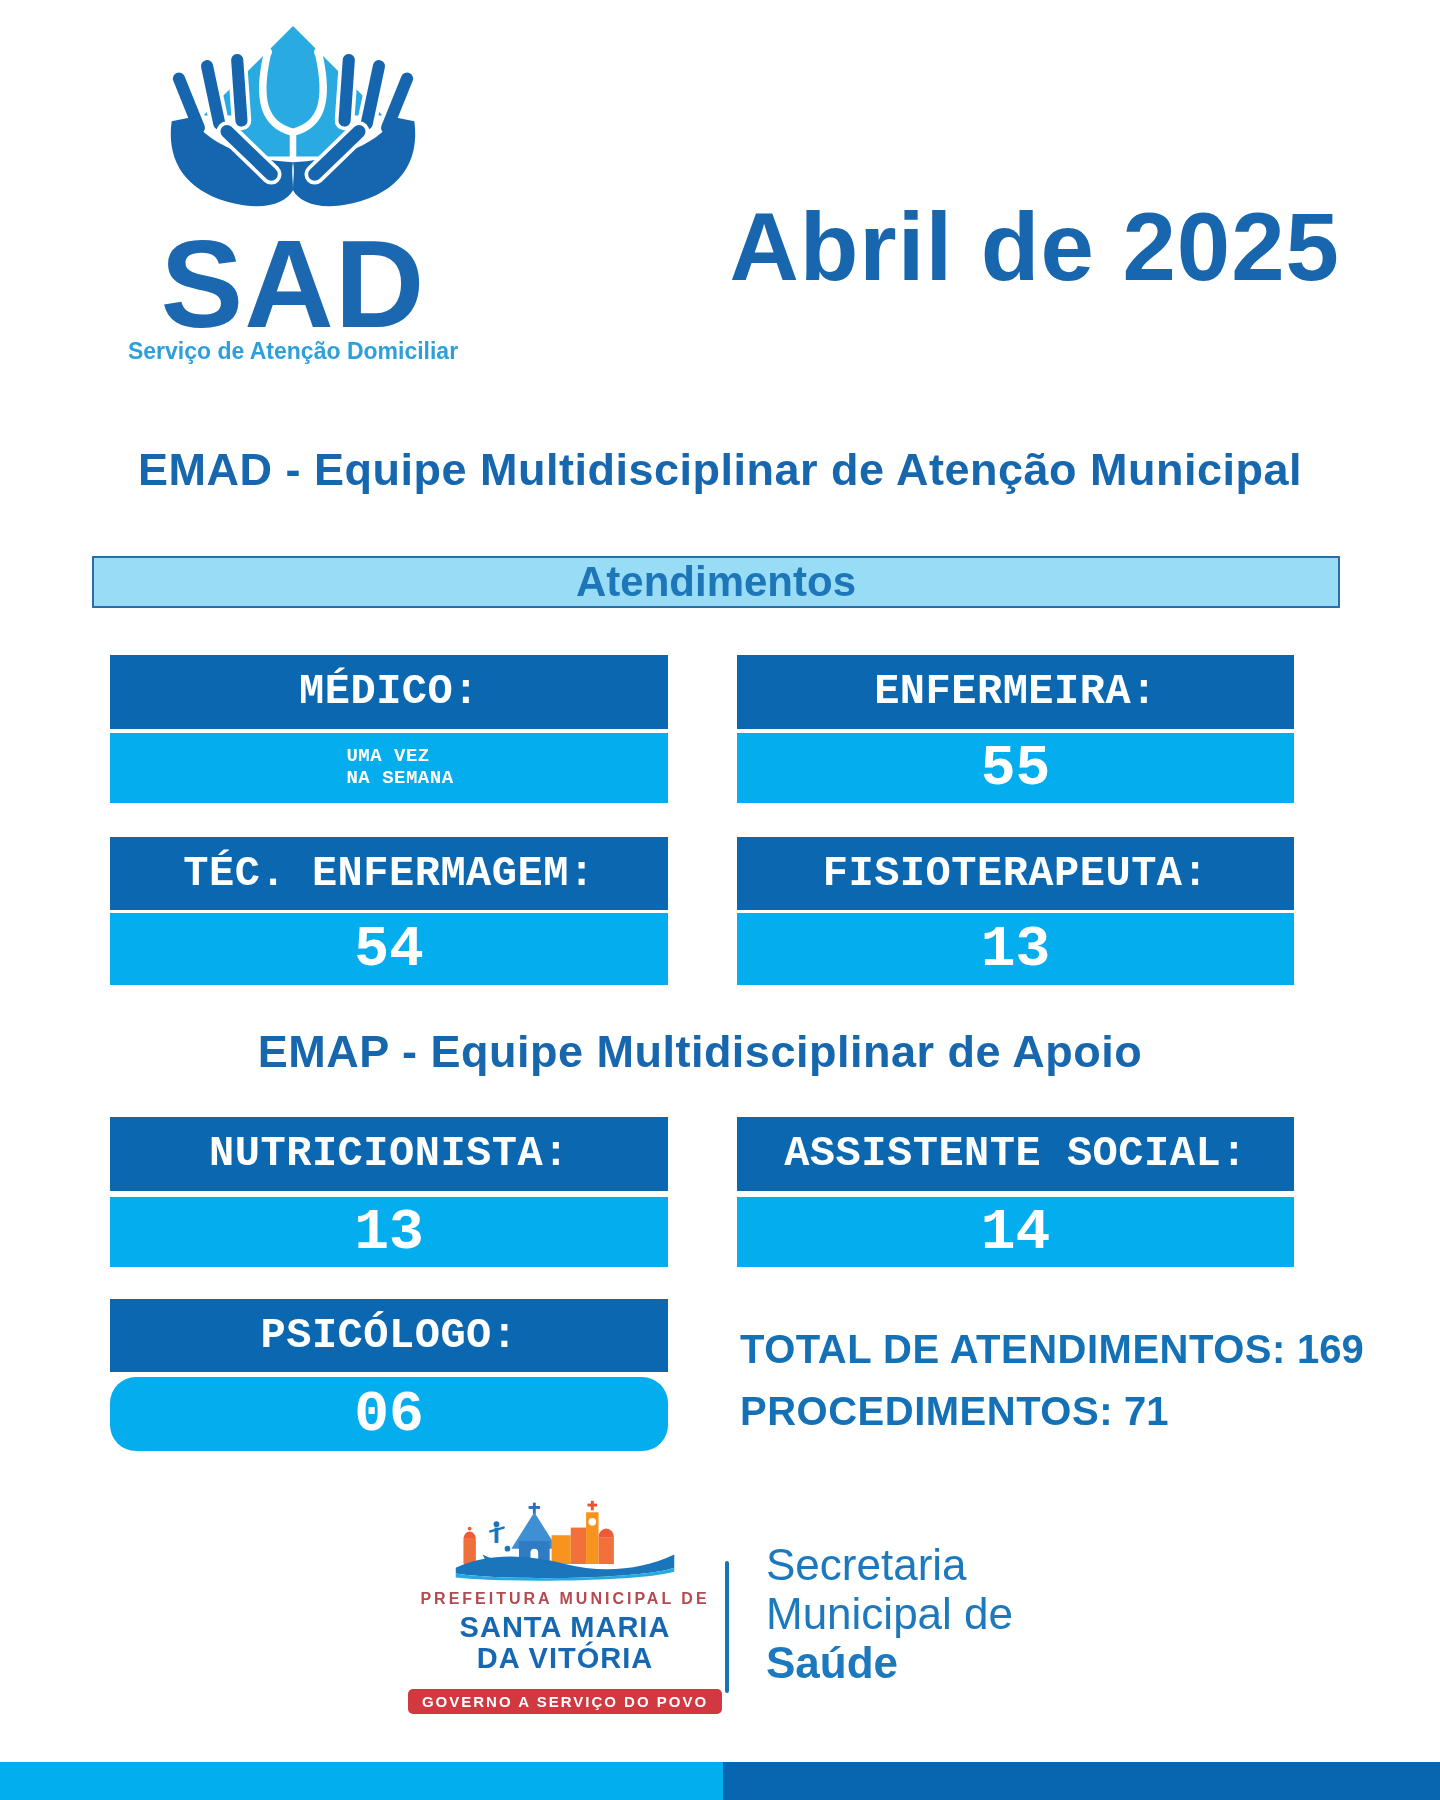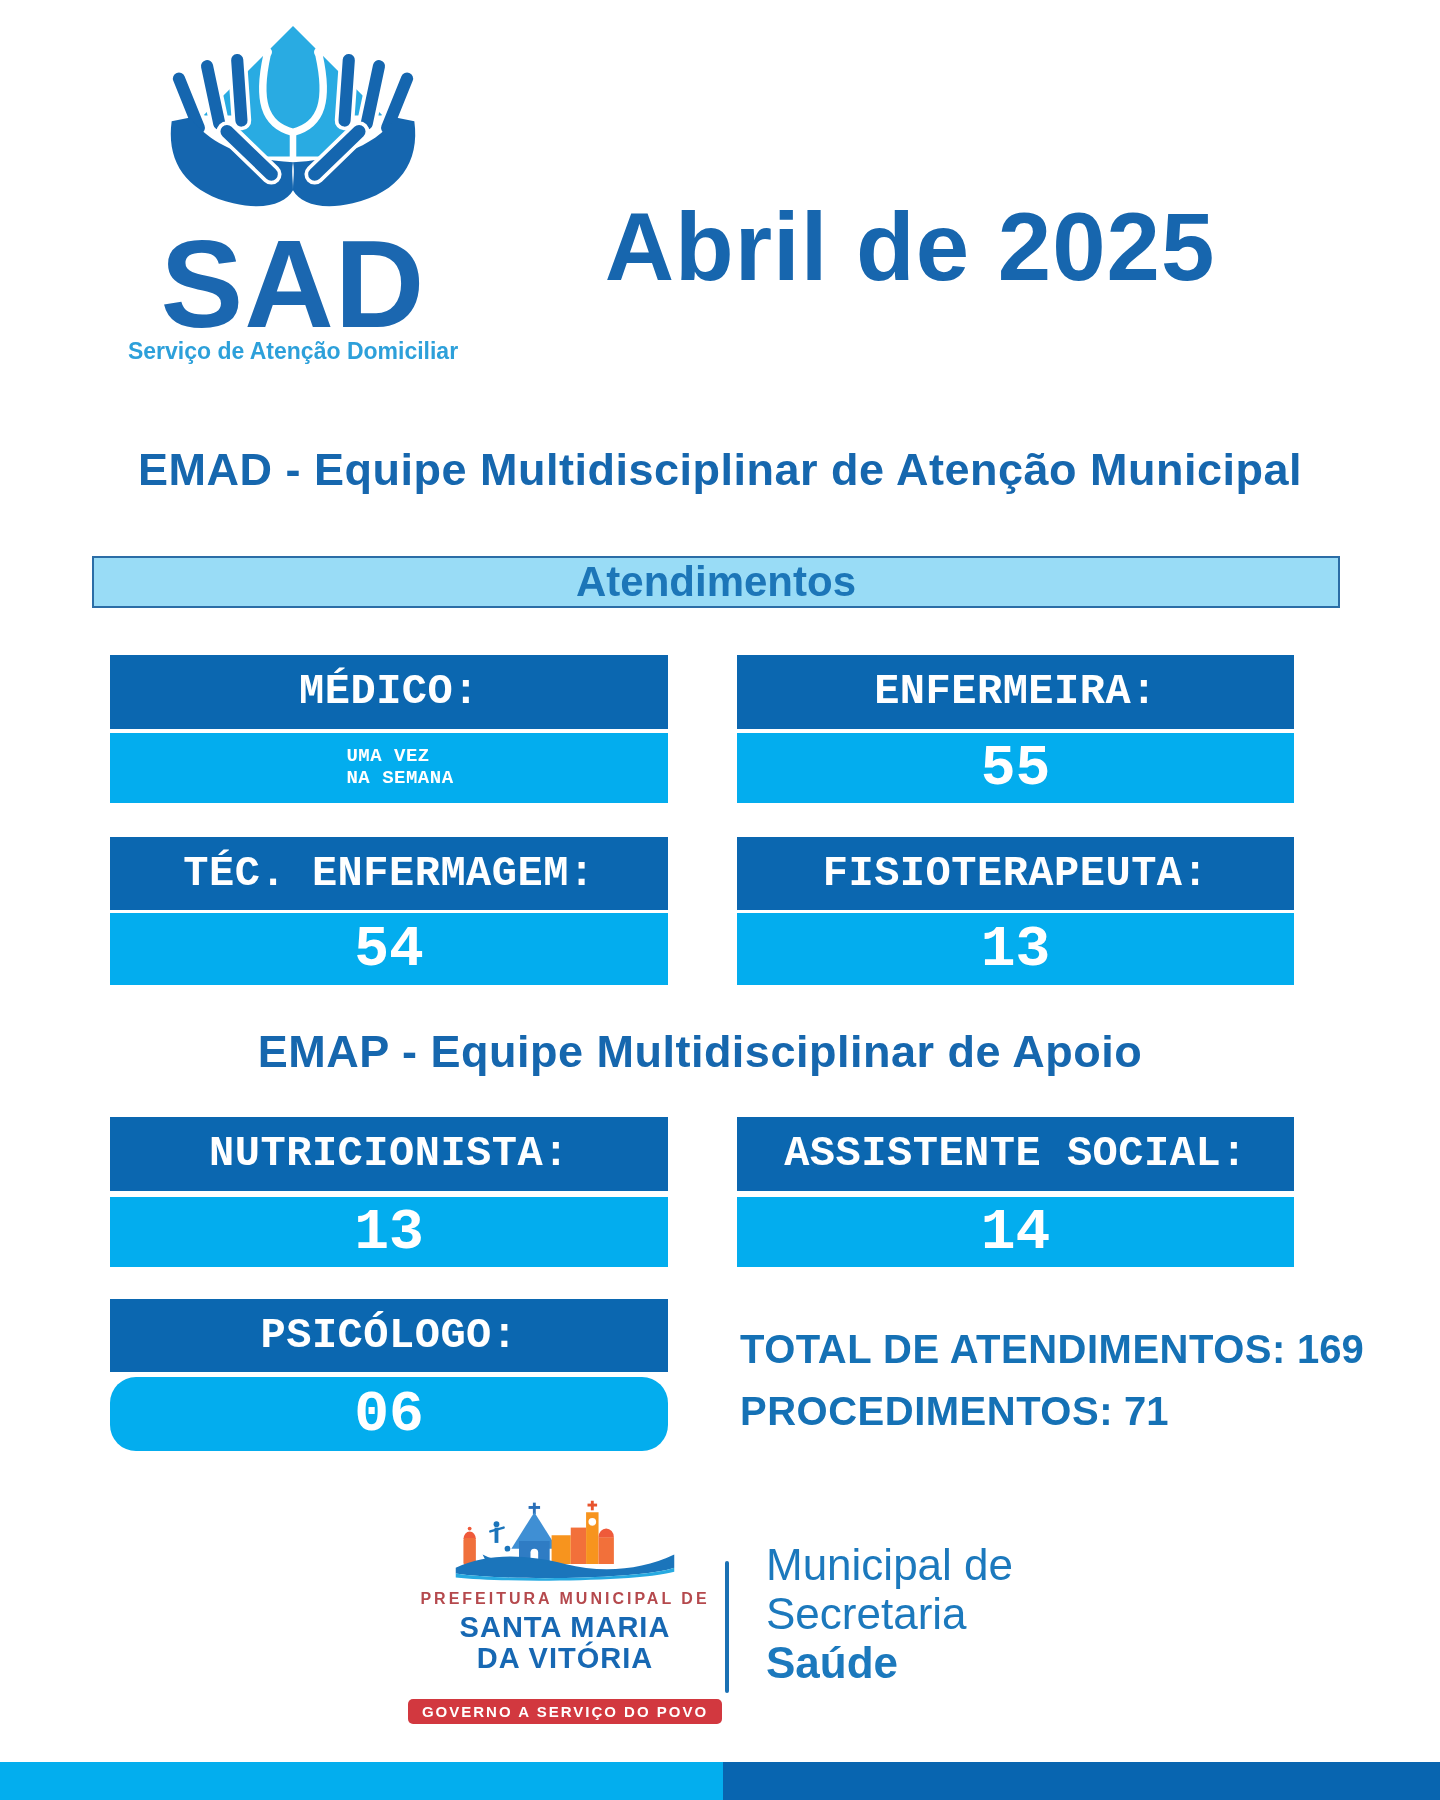--- a/index.html
+++ b/index.html
@@ -7,21 +7,21 @@
          font-family:"Liberation Sans","DejaVu Sans",sans-serif;}
 
   
   .logo-card{position:absolute;left:78px;top:0;width:430px;height:425px;background:#ffffff;text-align:center;}
   .logo-card svg{display:block;margin:20px auto 0;}
   .sad-acronym{position:absolute;left:0;top:222px;width:100%;font-size:124px;font-weight:800;
                color:#1b67b0;line-height:1;letter-spacing:1px;}
   .sad-subtitle{position:absolute;left:0;top:338px;width:100%;font-size:23px;font-weight:700;color:#2da0da;}
 
   
-  .month-title{position:absolute;left:480px;top:194px;width:860px;text-align:center;
+  .month-title{position:absolute;left:480px;top:194px;width:860px;text-align:right;
                font-size:96px;font-weight:800;color:#1766ae;line-height:1.1;letter-spacing:1px;}
 
   
   .section-heading{position:absolute;text-align:center;font-size:45px;font-weight:800;color:#1667ae;letter-spacing:.5px;}
   .heading-emad{left:40px;top:444px;width:1360px;}
   .heading-emap{left:20px;top:1026px;width:1360px;}
 
   
   .banner{position:absolute;left:92px;top:556px;width:1248px;height:52px;box-sizing:border-box;
           border:2px solid #2b6da6;background:#99dcf6;display:flex;align-items:center;justify-content:center;
@@ -43,21 +43,21 @@
   
   .totals{position:absolute;left:740px;top:1318px;font-size:40px;color:#1571b5;line-height:62px;}
   .totals .lbl{font-weight:600;letter-spacing:.5px;}
   .totals .num{font-weight:800;}
 
   
   .city-block{position:absolute;left:405px;top:1498px;width:320px;text-align:center;}
   .city-block svg{display:block;margin:0 auto;}
   .city-line1{margin-top:6px;font-size:16px;font-weight:600;letter-spacing:3px;color:#b5494d;}
   .city-line2{margin-top:4px;font-size:29px;font-weight:800;letter-spacing:1px;color:#1768b3;line-height:31px;}
-  .city-ribbon{display:inline-block;margin-top:25px;padding:4px 14px;background:#d2383f;border-radius:5px;
+  .city-ribbon{display:inline-block;margin-top:15px;padding:4px 14px;background:#d2383f;border-radius:5px;
                font-size:15px;font-weight:700;letter-spacing:2px;color:#ffffff;}
   .footer-divider{position:absolute;left:725px;top:1561px;width:4px;height:132px;background:#1a71b4;border-radius:2px;}
   .secretariat{position:absolute;left:766px;top:1540px;font-size:44px;color:#1c79bd;line-height:49px;font-weight:400;}
   .secretariat .bold{font-weight:800;}
 
   
   .strip{position:absolute;top:1762px;height:38px;}
   .strip.cyan{left:0;width:723px;background:#03aeee;}
   .strip.navy{left:723px;width:717px;background:#0865b0;}
 </style>
@@ -177,21 +177,21 @@
     <div class="city-line2">
       <span>SANTA MARIA</span><br>
       <span>DA VITÓRIA</span>
     </div>
     <div class="city-ribbon">GOVERNO A SERVIÇO DO POVO</div>
   </div>
 
   <div class="footer-divider"></div>
 
   <div class="secretariat">
+    <div>Secretaria</div>
     <div>Municipal de</div>
-    <div>Secretaria</div>
     <div class="bold">Saúde</div>
   </div>
 
   <div class="strip cyan"></div>
   <div class="strip navy"></div>
 
 </div>
 
 </body></html>

